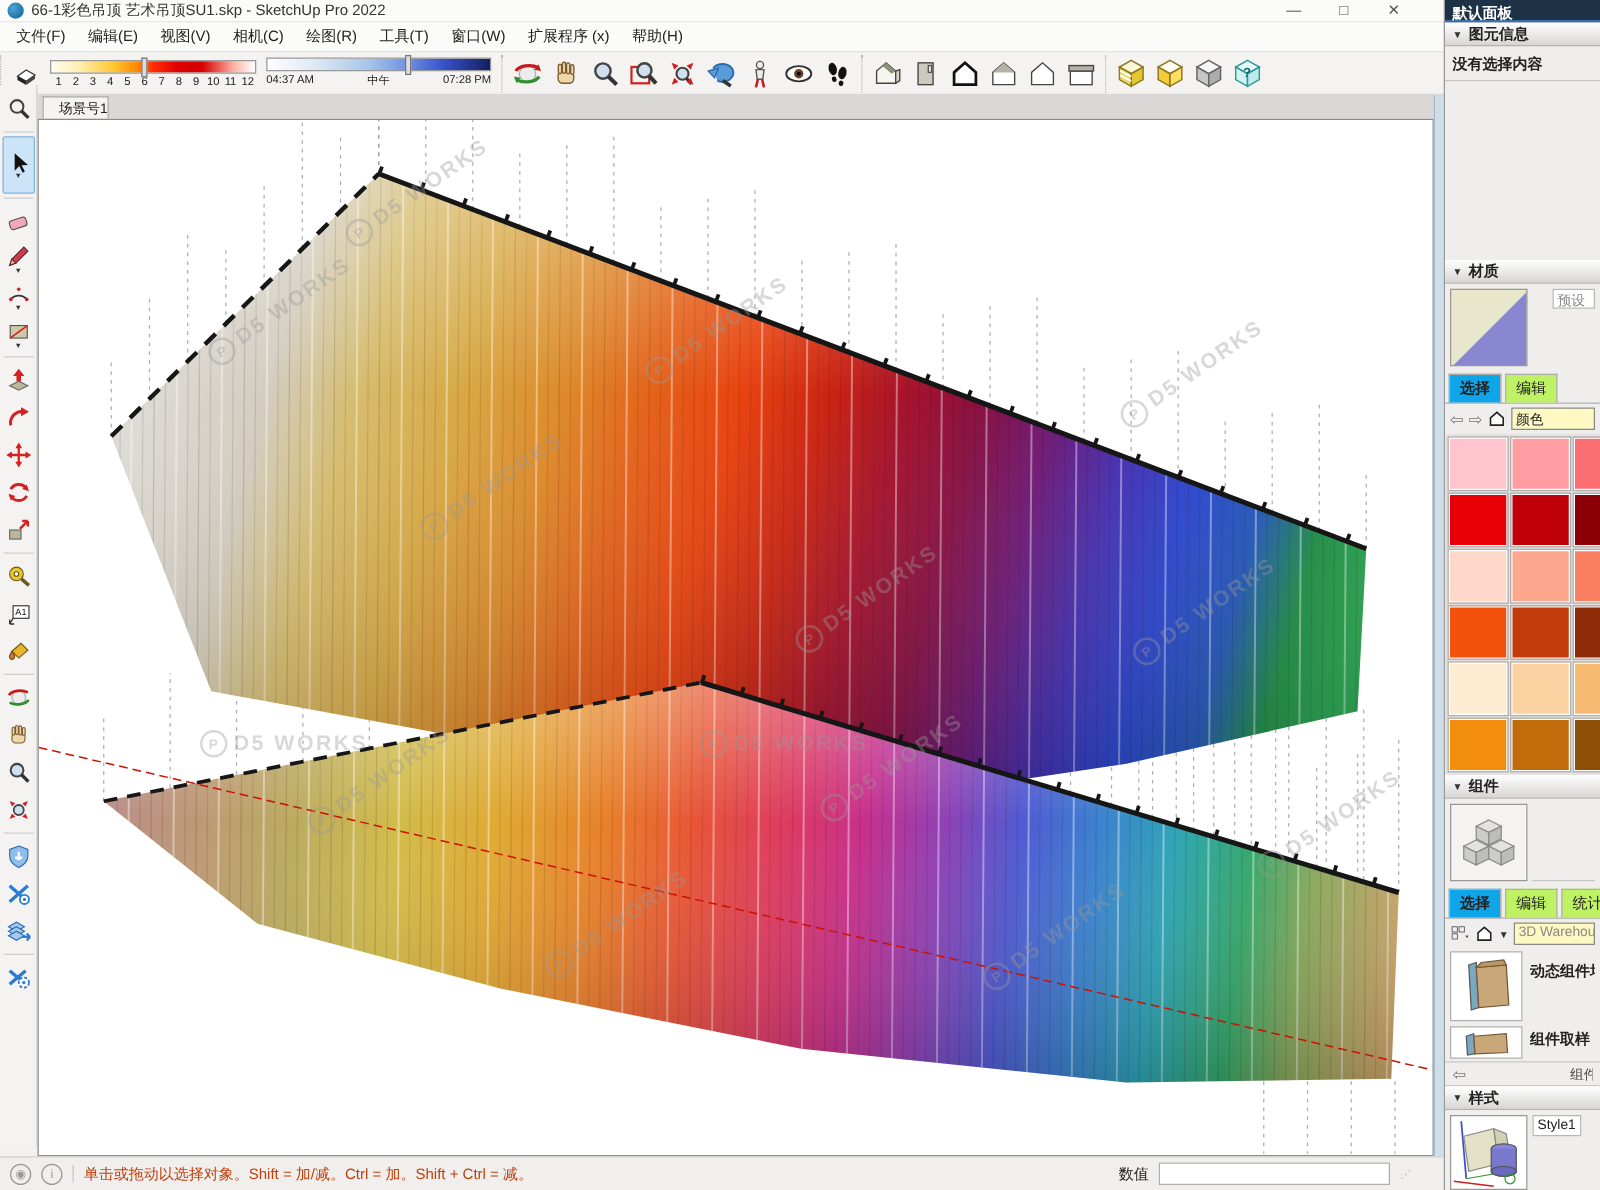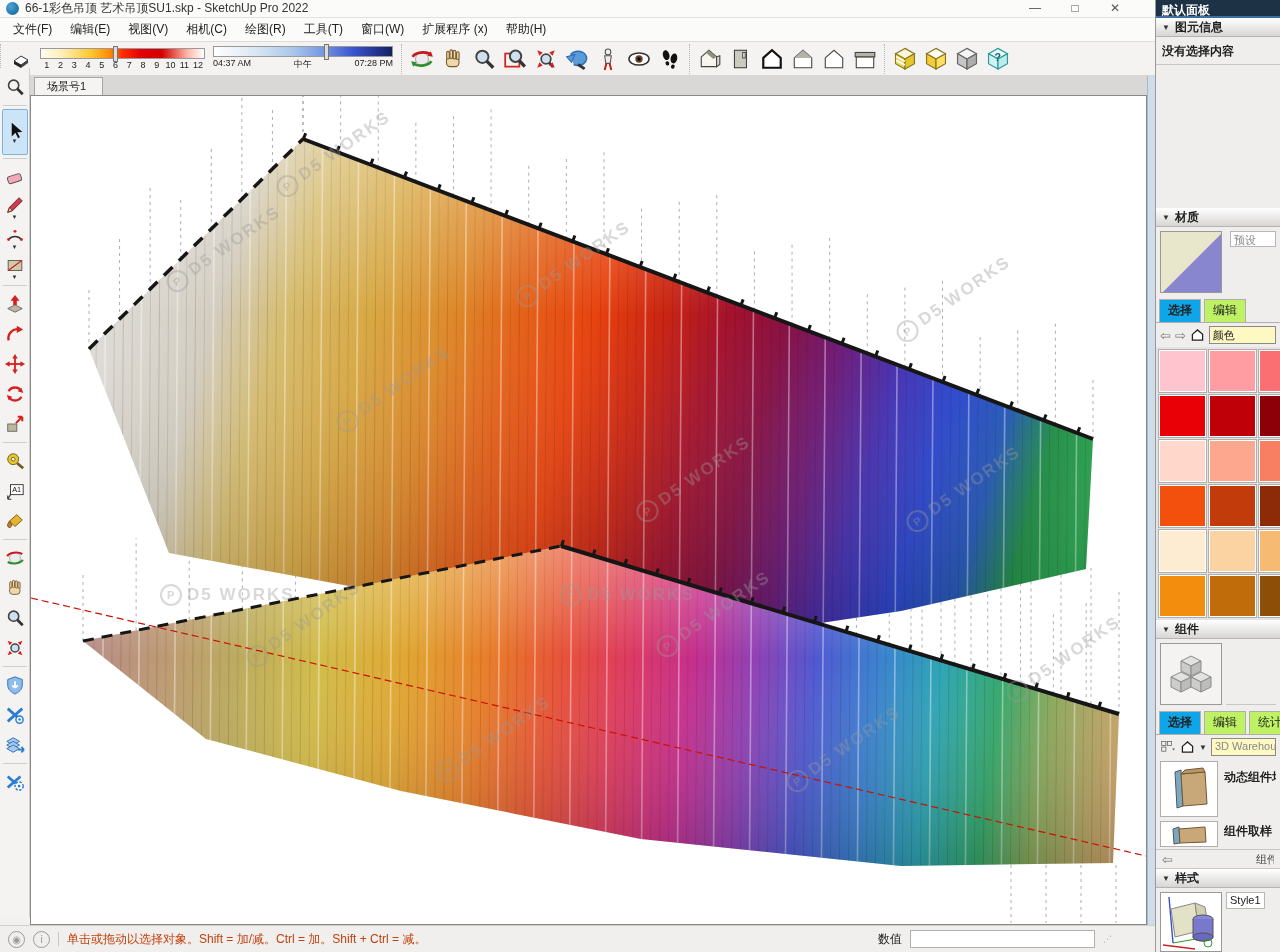--- a/index.html
+++ b/index.html
@@ -33,42 +33,42 @@
 
   
   .lefttools { position:absolute; left:0; top:68px; width:30px; height:849px; background:#f4f3f1; border-right:1px solid #cfcecc; display:flex; flex-direction:column; align-items:center; padding-top:4px; }
   .ltool { width:26px; height:30px; display:flex; flex-direction:column; align-items:center; justify-content:center; border-radius:2px; position:relative; }
   .ltool .dd { font-size:6px; color:#333; line-height:5px; }
   .ltool.active { background:#cce4f7; border:1px solid #7fb2dd; height:46px; }
   .lsep { width:24px; border-top:1px solid #cfcecc; margin:3px 0; }
 
   
   .tabbar { position:absolute; left:30px; top:76px; width:1117px; height:19px; background:#d9d8d6; display:flex; align-items:flex-end; }
-  .scene-tab { height:18px; background:#f5f4f2; border:1px solid #a8a7a5; border-bottom:none; padding:1px 16px 0 12px; font-size:11px; margin-left:4px; }
+  .scene-tab { height:18px; background:#f5f4f2; border:1px solid #a8a7a5; border-bottom:none; padding:1px 0 0 12px; font-size:11px; margin-left:4px; }
 
   
   .viewport { position:absolute; left:30px; top:95px; width:1117px; height:830px; background:#ffffff; border:1px solid #8a8987; overflow:hidden; }
   .splitter { position:absolute; left:1147px; top:76px; width:8px; height:849px; background:#cfdde9; border-left:1px solid #a8b8c4; }
 
   
   .statusbar { position:absolute; left:0; top:925px; width:1155px; height:27px; background:#f0efed; border-top:1px solid #d0cfcd; display:flex; align-items:center; font-size:12px; }
   .stat-ico { width:17px; height:17px; border-radius:50%; border:1px solid #999; color:#999; font-size:10px; display:flex; align-items:center; justify-content:center; margin-left:8px; }
   .stat-sep { width:1px; height:14px; background:#c8c7c5; margin:0 8px; }
   .hint-text { color:#c2410c; }
-  .measure-wrap { margin-left:auto; display:flex; align-items:center; gap:8px; margin-right:42px; }
+  .measure-wrap { margin-left:auto; display:flex; align-items:center; gap:8px; margin-right:25px; }
   .measure-box { width:185px; height:18px; background:#fff; border:1px solid #b0afad; }
   .grip { color:#aaa; font-size:9px; letter-spacing:1px; }
 
   
   .rightpanel { position:absolute; left:1155px; top:0; width:125px; height:952px; background:#efeeec; border-left:1px solid #9a9998; overflow:hidden; }
   .panel-title { height:18px; background:#1d3244; color:#fff; font-weight:bold; font-size:12px; padding:2px 6px; border-bottom:2px solid #3a6ea5; }
   .sec-head { height:19px; background:linear-gradient(#fdfdfd,#d7d6d4); border-top:1px solid #fff; border-bottom:1px solid #b5b4b2; font-size:12px; font-weight:bold; display:flex; align-items:center; gap:5px; padding-left:6px; }
   .sec-head .tri { font-size:8px; color:#333; }
   .einfo-empty { font-weight:bold; font-size:12px; padding:6px 6px 4px 6px; border-bottom:1px solid #c8c7c5; }
-  .mat-row { display:flex; padding:4px; gap:8px; }
+  .mat-row { display:flex; padding:4px; gap:20px; }
   .mat-preview { width:62px; height:62px; border:1px solid #9a9998; background:#e8e6cb; position:relative; overflow:hidden; }
   .mat-preview .half { position:absolute; left:0; top:0; width:0; height:0; border-style:solid; border-width:0 0 62px 62px; border-color:transparent transparent #8886cf transparent; }
   .field { background:#fff; border:1px solid #b8b7b5; font-size:11px; color:#888; padding:1px 3px; height:16px; overflow:hidden; white-space:nowrap; }
   .minitabs { display:flex; border-bottom:1px solid #b0afad; margin-top:2px; }
   .minitab { padding:2px 8px 3px 8px; font-size:12px; background:#bef264; border:1px solid #b0afad; border-bottom:none; margin-left:3px; white-space:nowrap; }
   .minitab.on { background:#0ea5e9; font-weight:bold; }
   .navrow { display:flex; align-items:center; gap:4px; padding:3px 4px; }
   .nav-ico { font-size:13px; color:#777; }
   .combo { flex:1; background:#fef9c3; border:1px solid #8a8988; height:18px; font-size:11px; padding:1px 3px; overflow:hidden; white-space:nowrap; }
   .swatchgrid { display:grid; grid-template-columns:repeat(3,47px); gap:3px; padding:3px 0 3px 3px; background:#e4e3e1; }

